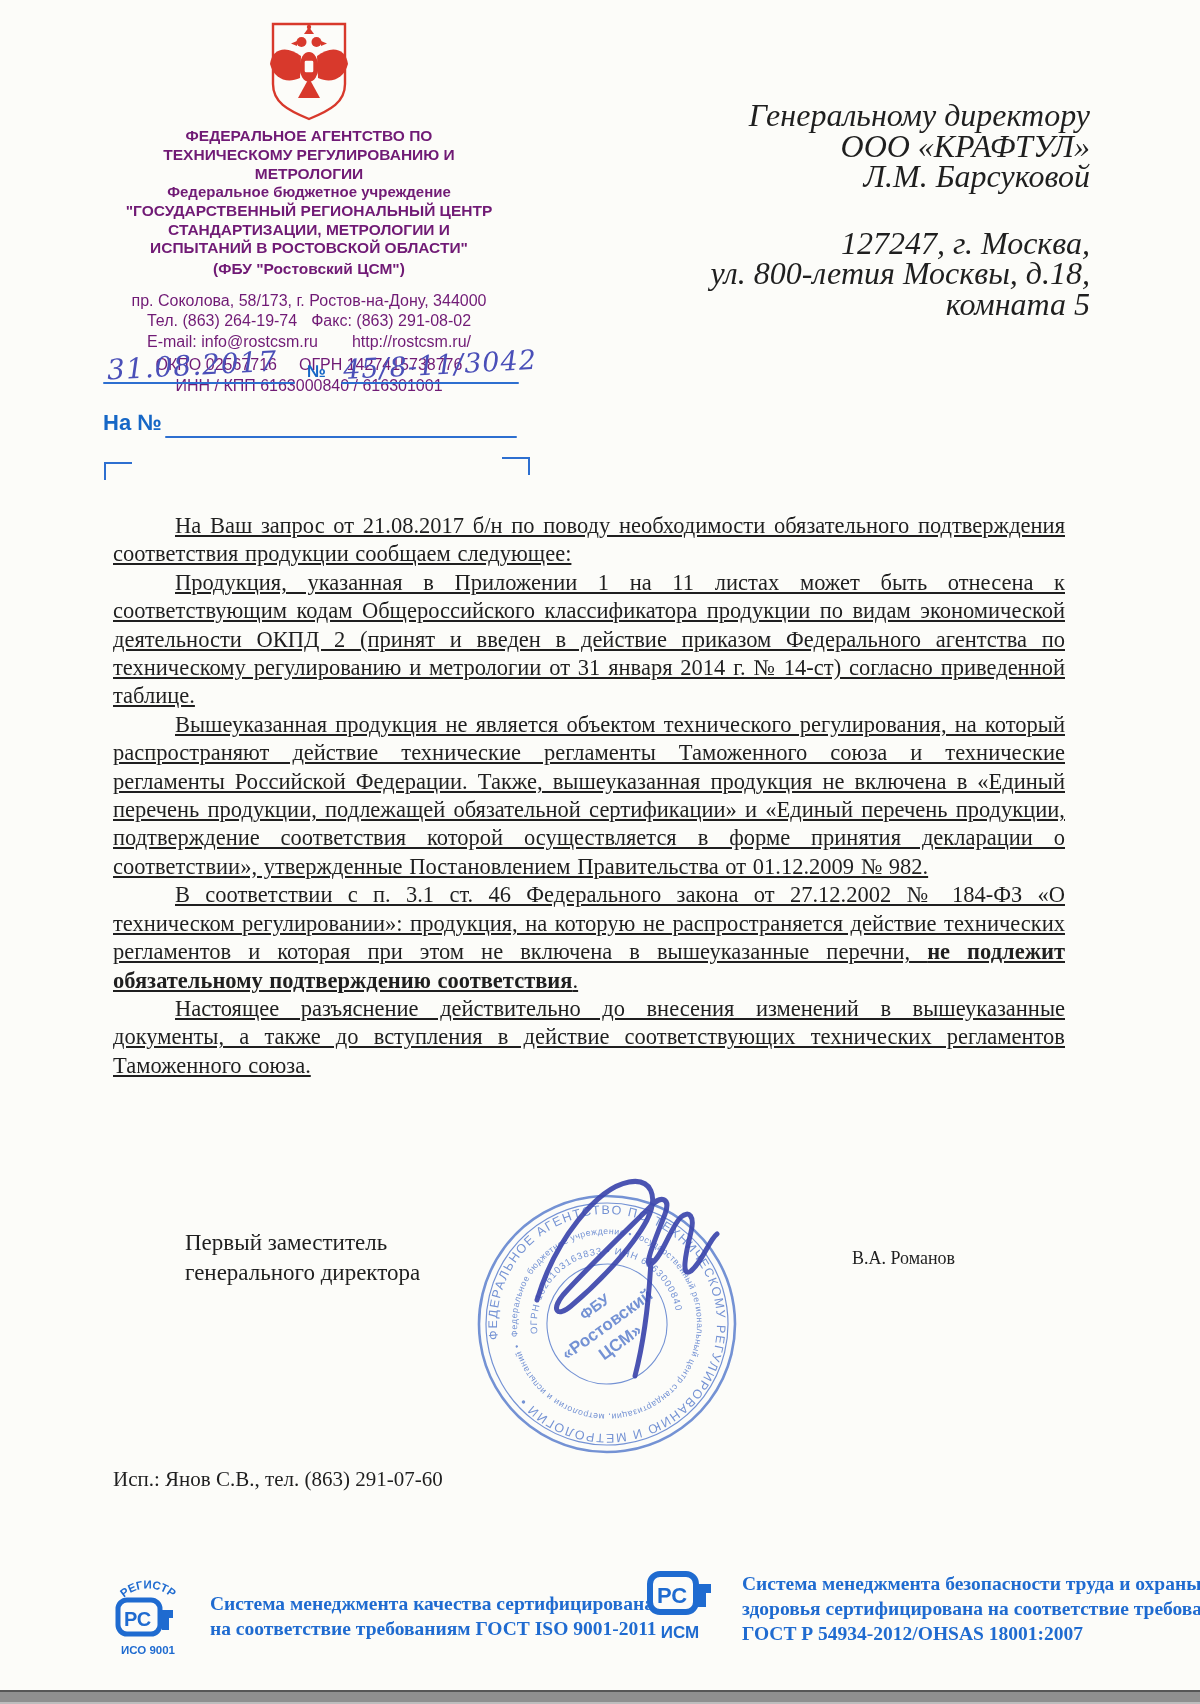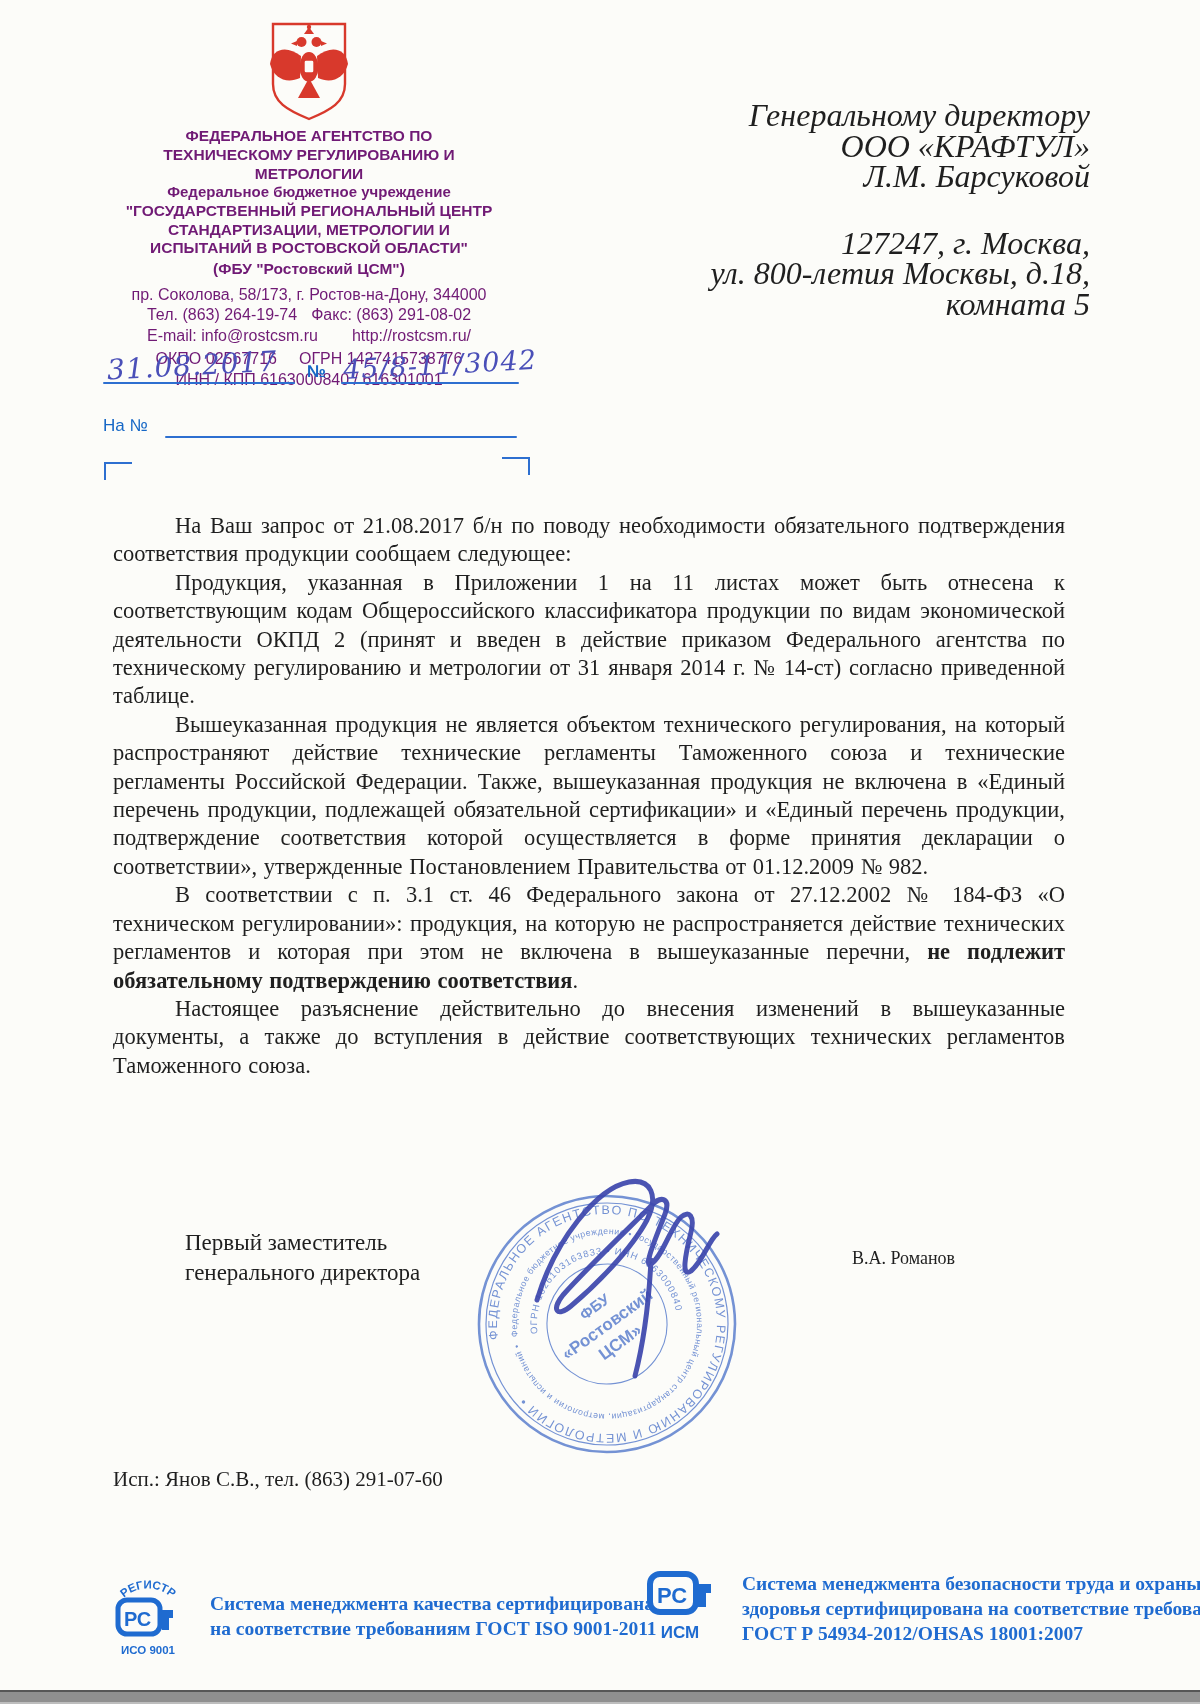--- a/index.html
+++ b/index.html
@@ -9,53 +9,53 @@
     font-family:"Liberation Serif",serif;color:#1f1f1f;
   }
   
   .letterhead{position:absolute;left:85px;top:18px;width:448px;text-align:center;
     font-family:"Liberation Sans",sans-serif;color:#701a75;}
   .emblem{margin:0 auto 4px auto;display:block;}
   .lh-agency{font-weight:bold;font-size:15.5px;line-height:19px;max-width:378px;margin:2px auto 0 auto;}
   .lh-orgtype{font-weight:bold;font-size:15px;line-height:18px;margin-top:0;}
   .lh-orgname{font-weight:bold;font-size:15.5px;line-height:18.5px;max-width:372px;margin:1px auto 0 auto;}
   .lh-orgshort{font-weight:bold;font-size:15.5px;line-height:19px;margin-top:1px;}
-  .lh-info{font-size:16px;line-height:20.5px;margin-top:7px;}
+  .lh-info{font-size:16px;line-height:20.5px;margin-top:13px;}
   .lh-line{white-space:nowrap;}
   .lh-gap14{display:inline-block;width:14px;}
   .lh-gap30{display:inline-block;width:34px;}
   .lh-gap20{display:inline-block;width:22px;}
   
   .docfields{position:absolute;left:95px;top:338px;width:440px;
     font-family:"Liberation Sans",sans-serif;color:#1667c6;}
   .numrow{position:relative;height:46px;}
   .fline{position:absolute;bottom:0;height:2px;background:#2d6fd0;border-radius:1px;}
   .fl-date{left:8px;width:192px;}
   .fl-num{left:246px;width:178px;}
   .numsign{position:absolute;left:212px;bottom:2px;font-size:17px;font-weight:bold;}
   .handwriting{
     font-family:"DejaVu Serif",serif;font-style:italic;color:#4a4fb8;
     position:absolute;white-space:nowrap;transform:rotate(-3deg);letter-spacing:1px;
   }
   .hw-date{left:12px;bottom:2px;font-size:28px;}
   .hw-num{left:248px;bottom:4px;font-size:27px;}
   .refrow{position:relative;height:40px;margin-top:14px;}
-  .reflabel{position:absolute;left:8px;bottom:2px;font-size:17px;font-weight:normal;}
+  .reflabel{position:absolute;left:8px;bottom:2px;font-size:22px;font-weight:bold;}
   .fl-ref{left:70px;width:352px;}
   
   .corner{position:absolute;width:26px;height:16px;}
   .corner-left{left:104px;top:462px;border-top:2px solid #2d6fd0;border-left:2px solid #2d6fd0;}
   .corner-right{left:502px;top:457px;border-top:2px solid #2d6fd0;border-right:2px solid #2d6fd0;}
   
   .recipient{position:absolute;left:618px;top:100px;width:472px;text-align:right;
     font-size:32px;line-height:30.5px;font-style:italic;}
   .recipient .addr{margin-top:36px;}
   
   .body{position:absolute;left:113px;top:512px;width:952px;
-    font-size:22.5px;line-height:28.4px;text-align:justify;}
+    font-size:22.5px;line-height:28.4px;text-align:justify;text-decoration:underline;}
   .body p{margin:0;text-indent:62px;word-spacing:1px;}
   .bold{font-weight:bold;}
   
   .sign-position{position:absolute;left:185px;top:1228px;font-size:23px;line-height:30px;}
   .sign-name{position:absolute;left:852px;top:1248px;font-size:18px;}
   .stamp{position:absolute;left:465px;top:1182px;transform:rotate(-8deg);opacity:.88;}
   .signature{position:absolute;left:495px;top:1140px;}
   .executor{position:absolute;left:113px;top:1467px;font-size:21px;}
   
   .footer-block{position:absolute;display:flex;align-items:center;

